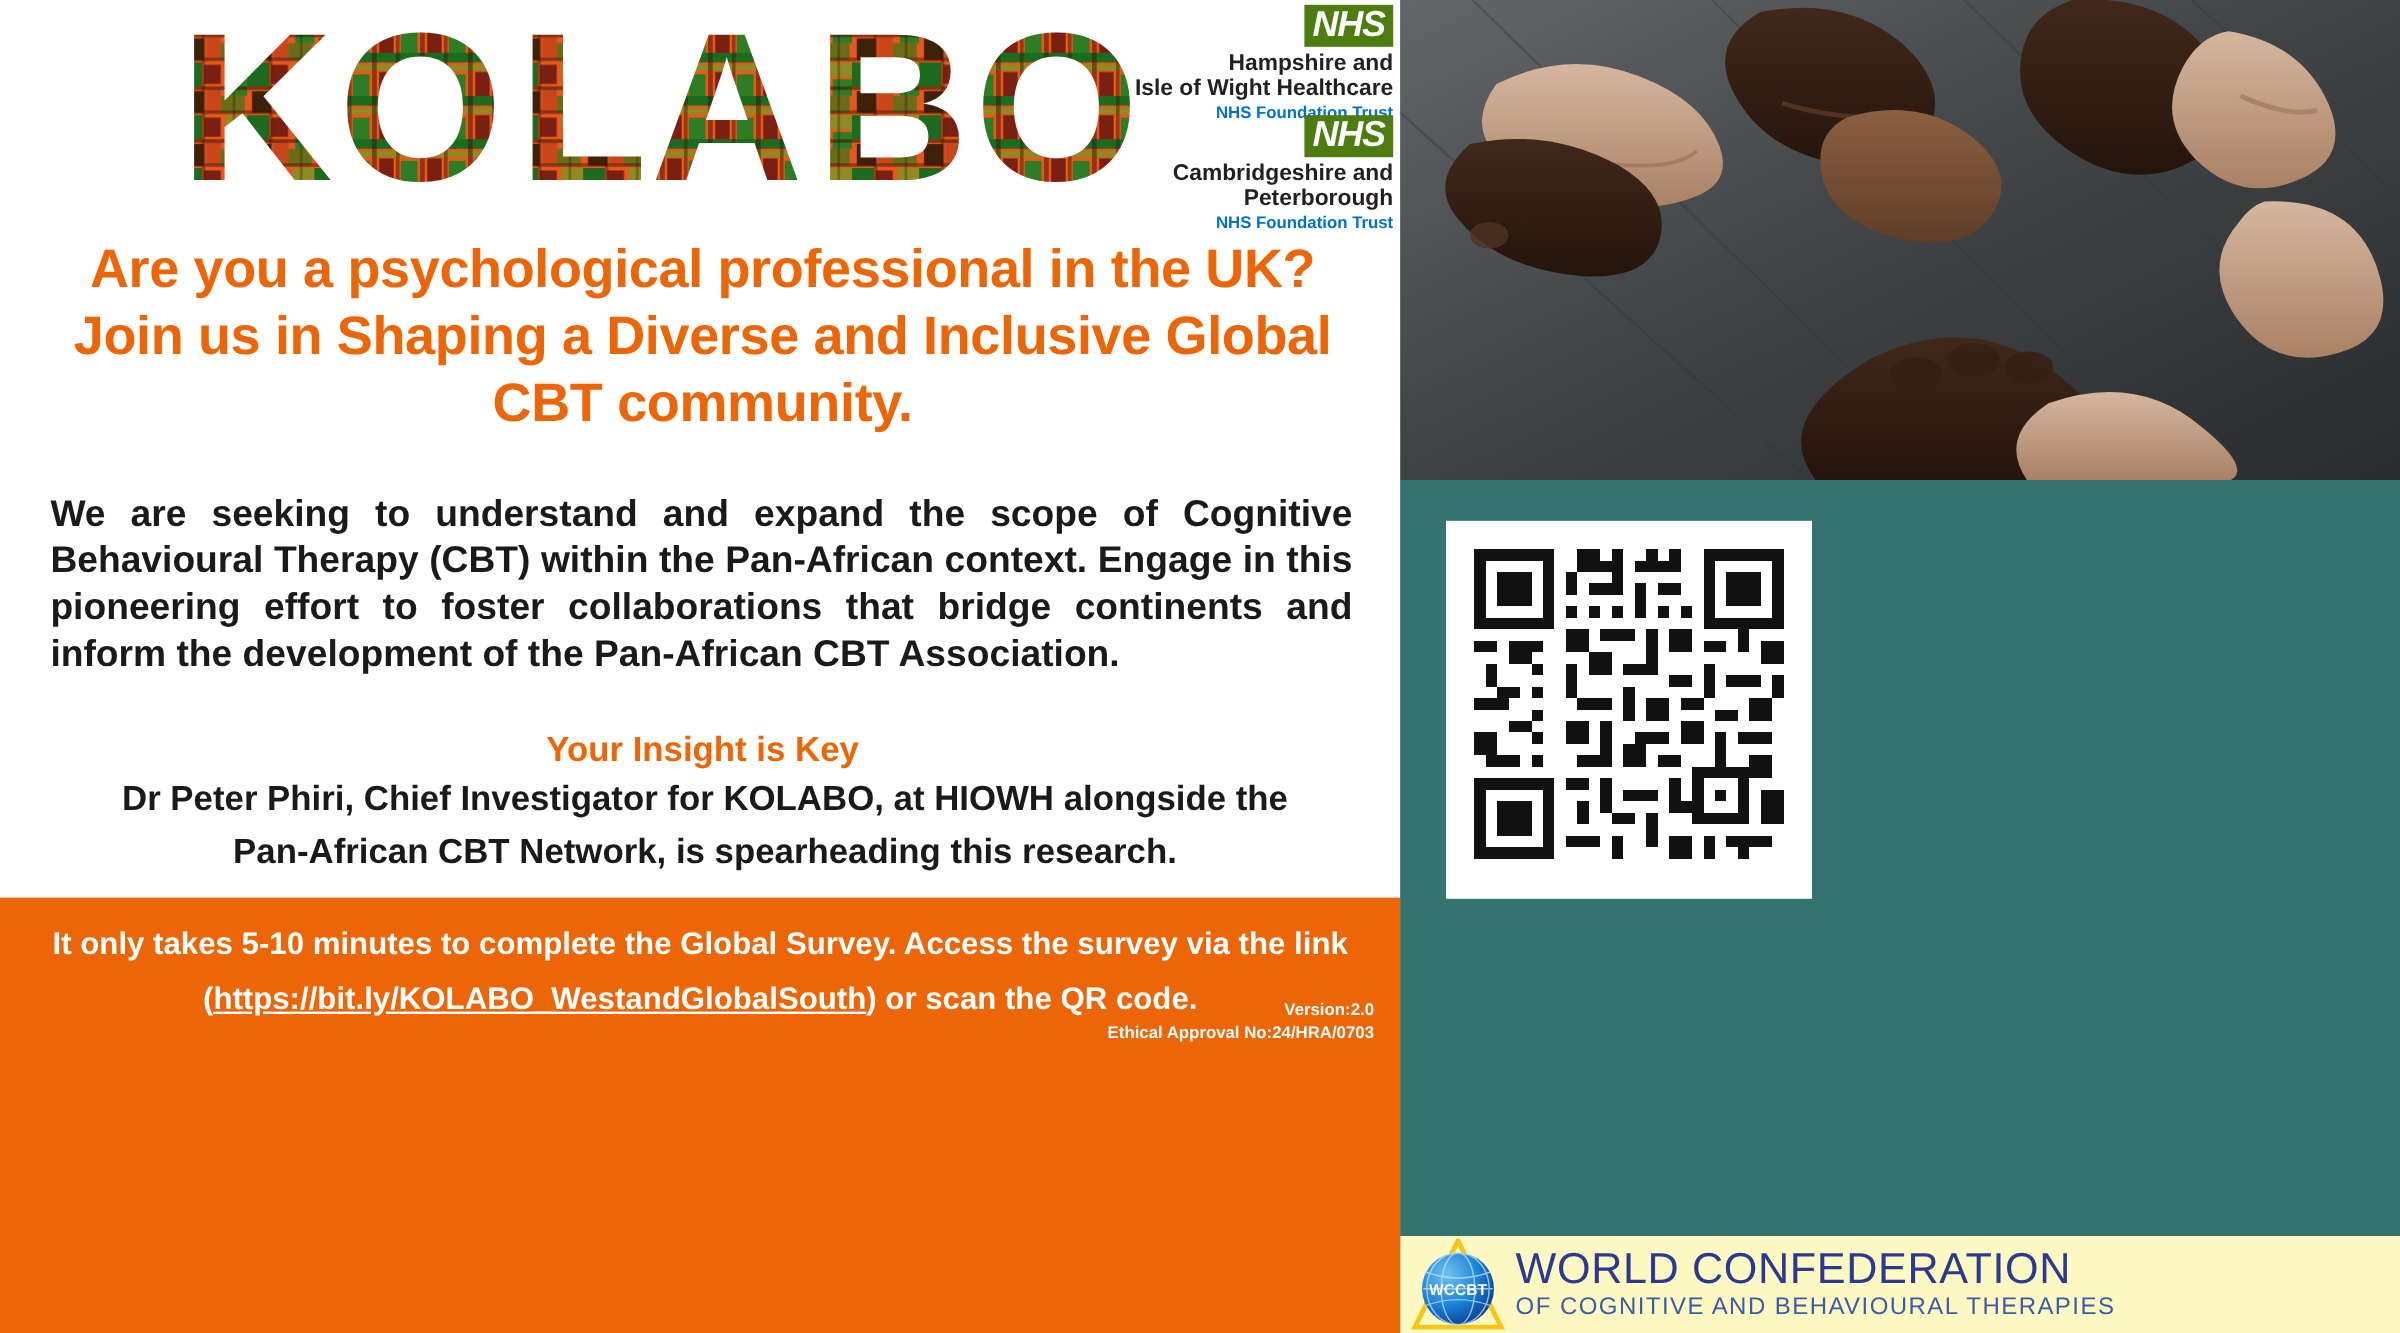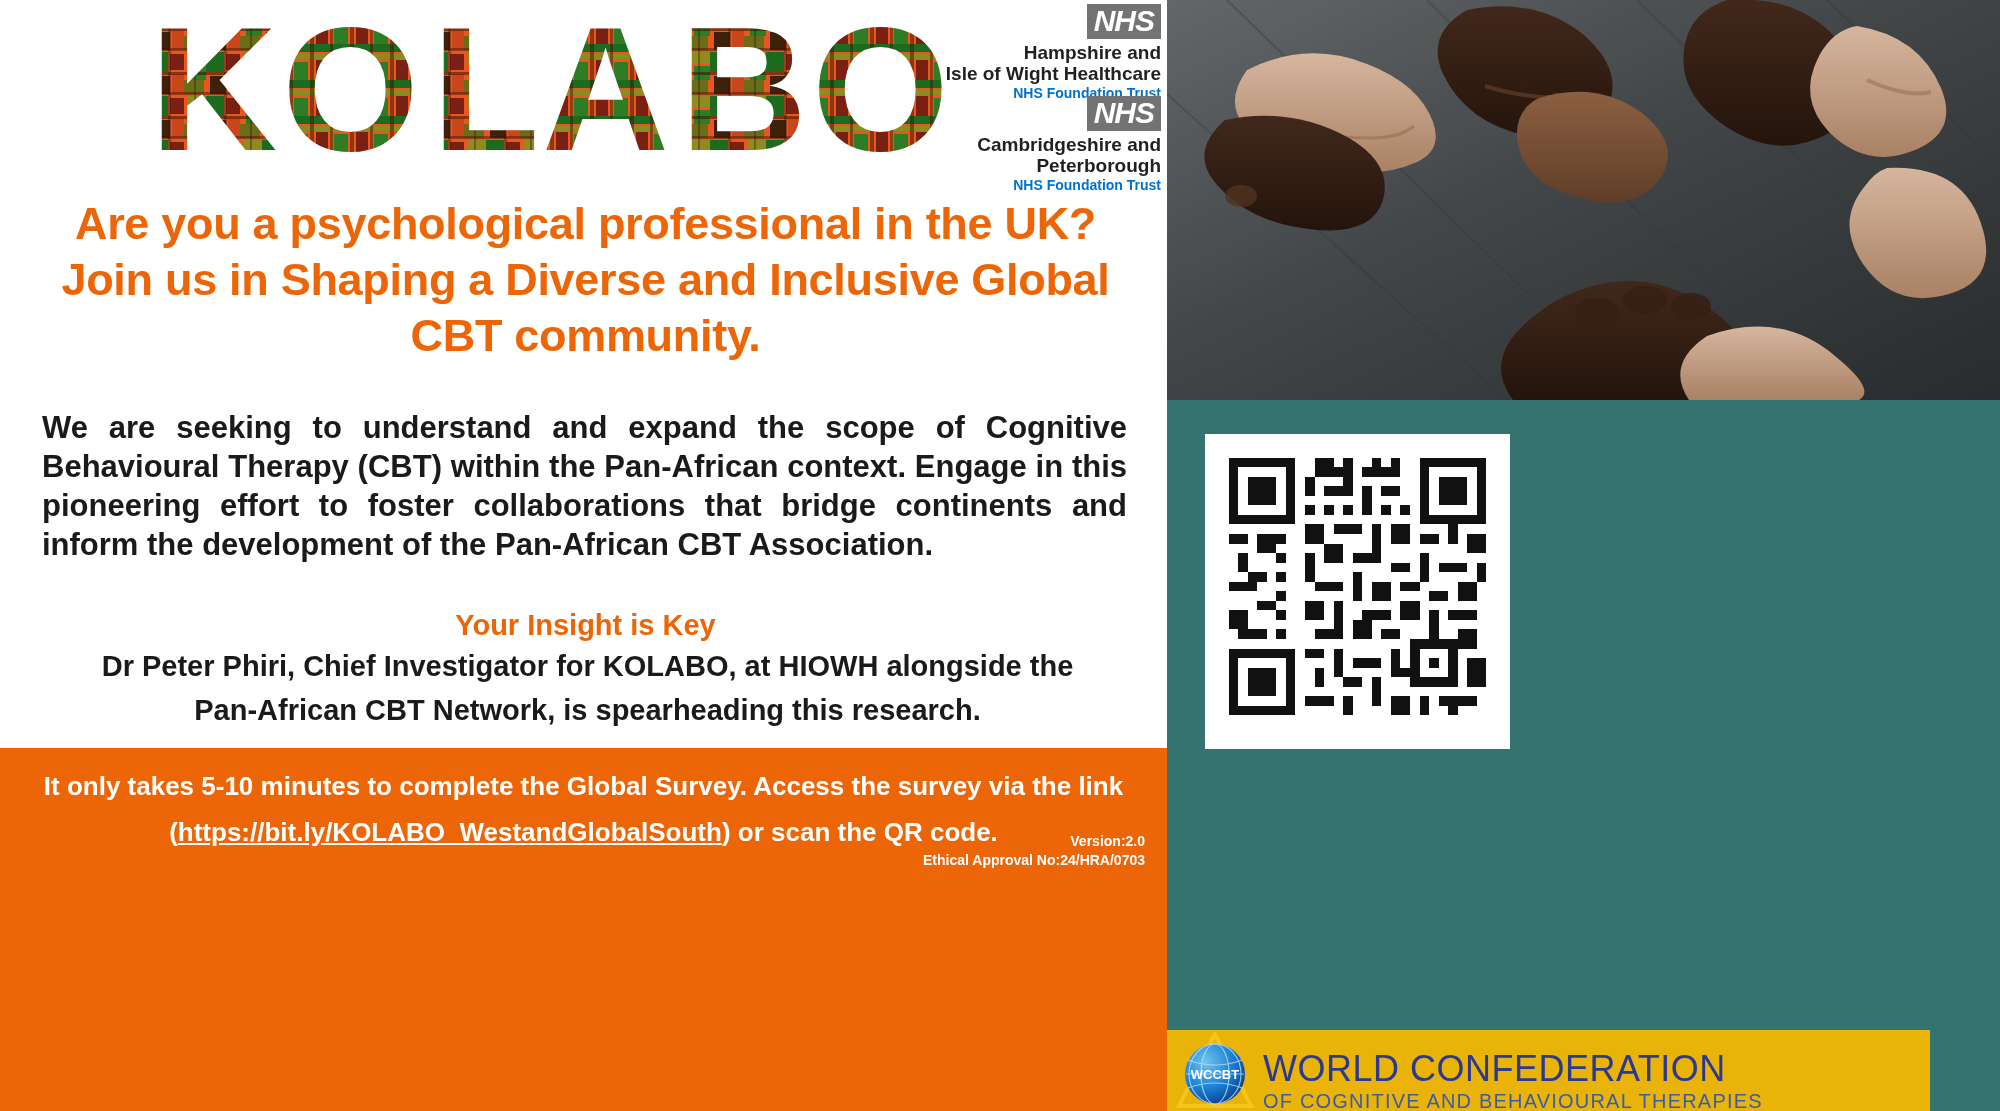--- a/index.html
+++ b/index.html
@@ -10,21 +10,21 @@
   #left{position:absolute;left:0;top:0;width:1167px;height:1111px;background:#fff;}
 
   
   #wordmark{position:absolute;left:150px;top:8px;width:880px;height:170px;}
   #wordmark svg{display:block;width:880px;height:170px;}
 
   
   .nhs-block{position:absolute;right:6px;text-align:right;}
   #nhs1{top:4px;}
   #nhs2{top:96px;}
-  .nhs-badge{display:inline-block;background:#737373;color:#fff;font-weight:bold;font-style:italic;
+  .nhs-badge{display:inline-block;background:#4d7c0f;color:#fff;font-weight:bold;font-style:italic;
     font-size:30px;line-height:30px;letter-spacing:-1px;padding:2px 7px 3px 7px;
     font-family:"Liberation Sans",sans-serif;}
   .nhs-name{color:#231f20;font-weight:bold;font-size:19px;line-height:21px;margin-top:3px;
     font-family:"Liberation Sans",sans-serif;margin-left:48px;}
   .nhs-trust{color:#0072CE;font-weight:bold;font-size:14px;line-height:16px;margin-top:1px;}
 
   
   #headline{position:absolute;left:18px;top:196px;width:1135px;text-align:center;
     color:#EC6608;font-weight:bold;font-size:45px;line-height:56px;letter-spacing:-.3px;}
 
@@ -53,25 +53,25 @@
   #photo{position:absolute;left:0;top:0;width:833px;height:400px;overflow:hidden;
     background:#55585a;}
   #photo svg{display:block;width:833px;height:400px;}
 
   
   #qr-panel{position:absolute;left:0;top:400px;width:833px;height:630px;background:#357370;}
   #qr-card{position:absolute;left:38px;top:34px;width:305px;height:315px;background:#fff;padding:0;}
   #qr-card svg{display:block;margin:14px auto 0 auto;}
 
   
-  #wccbt{position:absolute;left:0;top:1030px;width:763px;height:81px;background:#eab308;}
+  #wccbt{position:absolute;left:0;top:1030px;width:833px;height:81px;background:#fef9c3;}
   #wccbt-globe{position:absolute;left:8px;top:2px;width:80px;height:78px;}
   #wccbt-text{position:absolute;left:96px;top:8px;}
   #wccbt-l1{color:#2b3990;font-size:36px;line-height:38px;letter-spacing:.5px;
-    font-family:"Liberation Sans",sans-serif;margin-top:12px;}
+    font-family:"Liberation Sans",sans-serif;}
   #wccbt-l2{color:#3b5ca8;font-size:20px;line-height:24px;letter-spacing:1.2px;margin-top:1px;
     font-family:"Liberation Sans",sans-serif;}
 </style>
 </head>
 <body>
 
 <div id="poster">
 
   <div id="left">
 

